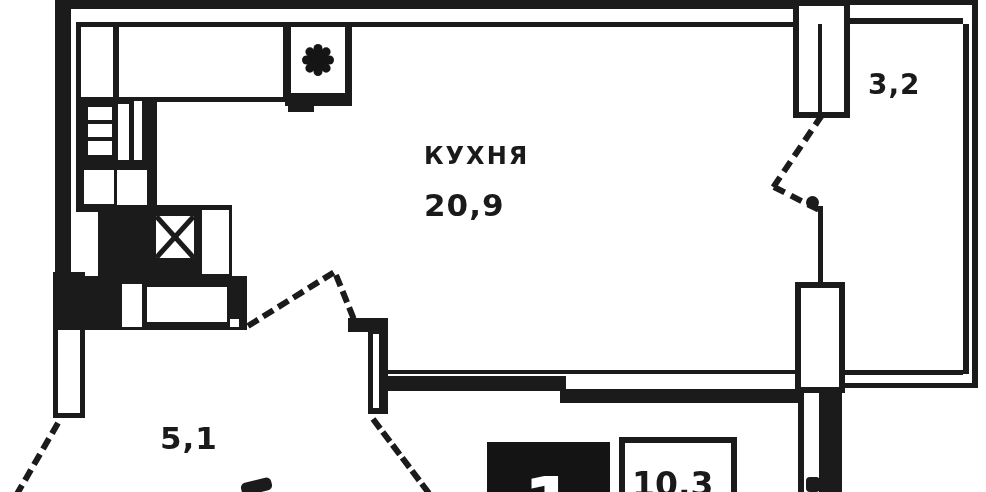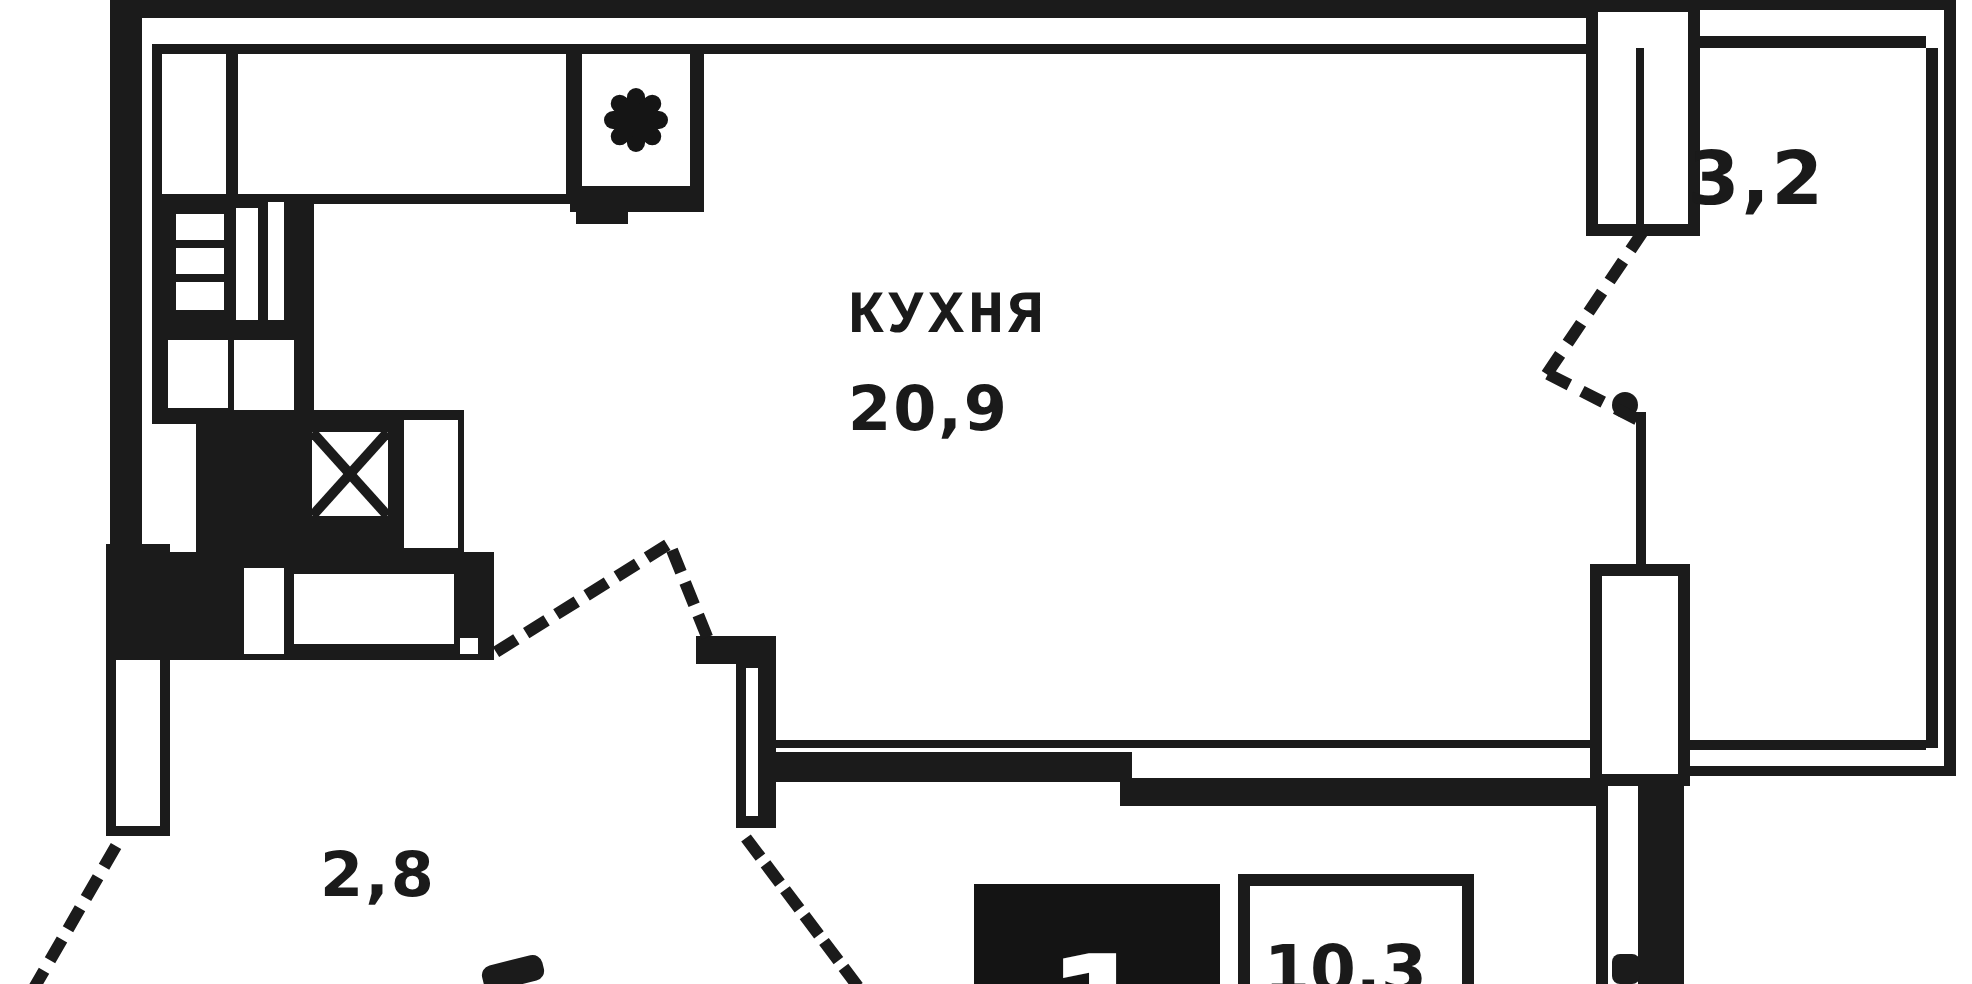--- a/index.html
+++ b/index.html
@@ -5,21 +5,21 @@
   html,body{margin:0;padding:0;}
   body{width:986px;height:492px;overflow:hidden;background:#fff;
        font-family:"DejaVu Sans","Liberation Sans",sans-serif;}
   .plan{position:relative;width:986px;height:492px;background:#ffffff;}
   .w{position:absolute;background:#1b1b1b;}
   .hollow{position:absolute;background:#fff;border:5px solid #1b1b1b;box-sizing:border-box;}
   .hollow6{position:absolute;background:#fff;border:6px solid #1b1b1b;box-sizing:border-box;}
   .wh{position:absolute;background:#fff;}
   .dash{position:absolute;height:0;border-top:6px dashed #1b1b1b;transform-origin:left center;}
   .lbl{position:absolute;color:#1a1a1a;font-weight:bold;white-space:nowrap;}
-  .room-name{font-size:30px;letter-spacing:2px;font-family:Liberation Mono, monospace;}
+  .room-name{font-size:24px;letter-spacing:2px;}
   .room-area{font-size:31px;letter-spacing:1px;}
   
   .stove{position:absolute;left:285px;top:22px;width:67px;height:84px;background:#fff;
          border-style:solid;border-color:#1b1b1b;border-width:5px 7px 13px 6px;box-sizing:border-box;}
   .burner{position:absolute;left:50%;top:50%;width:34px;height:34px;transform:translate(-50%,-50%);}
   .burner i{position:absolute;left:50%;top:50%;width:32px;height:9px;border-radius:5px;background:#151515;}
   .burner i:nth-child(1){transform:translate(-50%,-50%) rotate(0deg);}
   .burner i:nth-child(2){transform:translate(-50%,-50%) rotate(45deg);}
   .burner i:nth-child(3){transform:translate(-50%,-50%) rotate(90deg);}
   .burner i:nth-child(4){transform:translate(-50%,-50%) rotate(135deg);}
@@ -118,22 +118,22 @@
   <div class="w" style="left:845px;top:370px;width:118px;height:5px"></div>
 
   <div class="dash" style="left:248px;top:323px;width:101px;transform:rotate(-32deg)"></div>
   <div class="dash" style="left:336px;top:272px;width:47px;transform:rotate(68deg)"></div>
   <div class="dash" style="left:58px;top:420px;width:84px;transform:rotate(120deg)"></div>
   <div class="dash" style="left:373px;top:416px;width:93px;transform:rotate(53deg)"></div>
   <div class="blob"></div>
 
   <div class="lbl room-name" style="left:424px;top:142px">КУХНЯ</div>
   <div class="lbl room-area" style="left:424px;top:187px">20,9</div>
-  <div class="lbl room-area" style="left:844px;top:68px;font-size:37px">3,2</div>
-  <div class="lbl room-area" style="left:160px;top:420px">2,8</div>
+  <div class="lbl room-area" style="left:868px;top:68px;font-size:28px">3,2</div>
+  <div class="lbl room-area" style="left:160px;top:420px">5,1</div>
 
   <div class="badge">
     <span>1</span>
   </div>
   <div class="areabox">
     <span>10,3</span>
   </div>
 
 </div>
 

